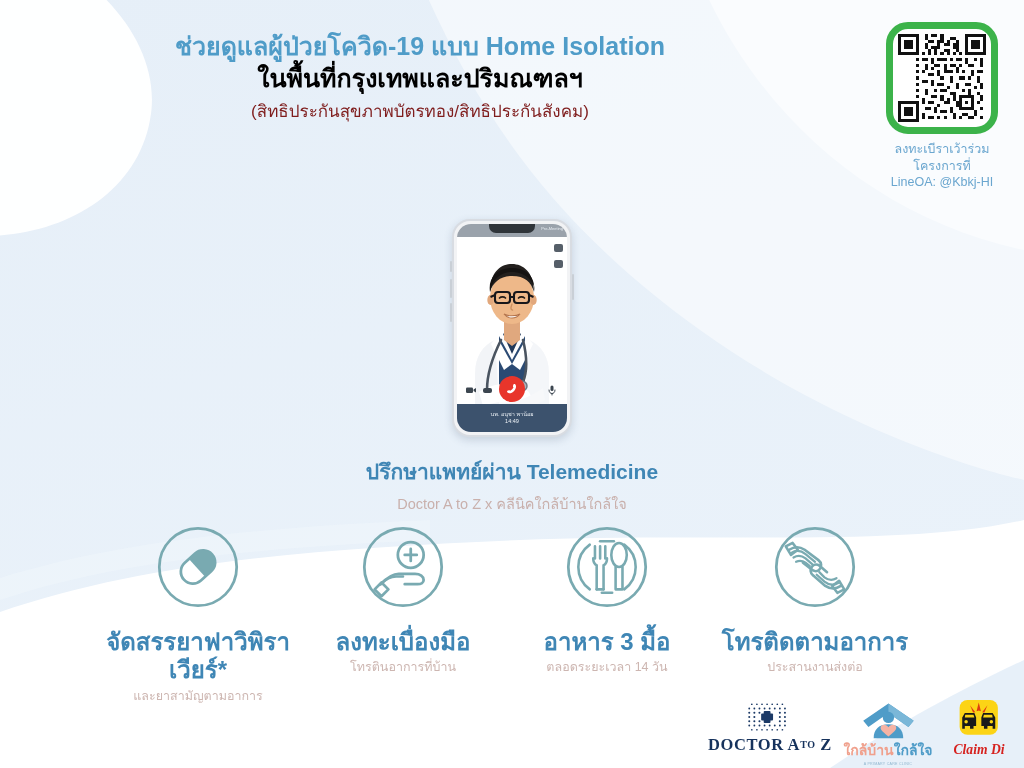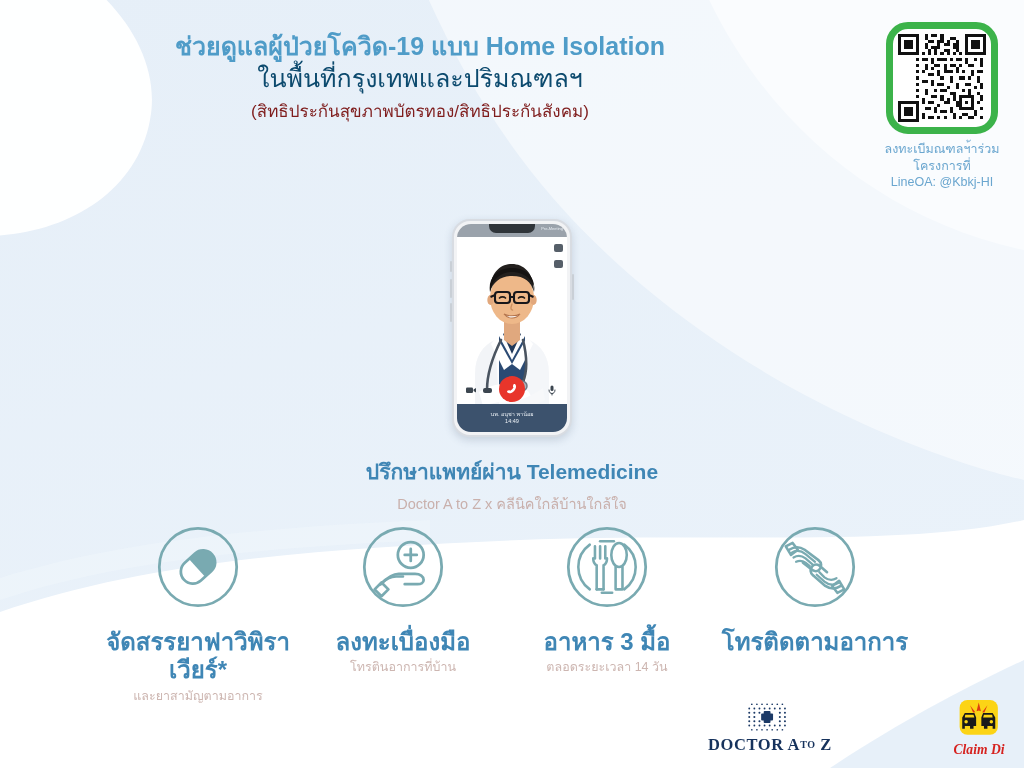--- a/index.html
+++ b/index.html
@@ -11,21 +11,21 @@
   }
   #poster{position:absolute;inset:0;width:1024px;height:768px;overflow:hidden;background:#e9f1f9;}
   .bg-layer{position:absolute;inset:0;width:1024px;height:768px;}
 
   
   .header{position:absolute;left:0;top:16px;width:840px;text-align:center;z-index:6;}
   .title{font-size:62px;font-weight:bold;letter-spacing:1px;line-height:1.08;margin:0;}
   .t-coral{color:#f0a08c;}
   .t-blue{color:#4f9cc8;}
   .sub1{font-size:25px;font-weight:bold;color:#4f9cc8;line-height:1.28;margin-top:14px;}
-  .sub2{font-size:25px;font-weight:normal;color:#0c4a6e;line-height:1.28;}
+  .sub2{font-size:25px;font-weight:bold;color:#000000;line-height:1.28;}
   .sub3{font-size:17px;color:#7f1d1d;margin-top:3px;}
 
   
   .qr-block{position:absolute;left:876px;top:22px;width:132px;text-align:center;z-index:7;}
   .qr-frame{width:112px;height:112px;margin:0 auto;border:7px solid #3cb34a;border-radius:22px;
             background:#fff;display:flex;align-items:center;justify-content:center;box-sizing:border-box;}
   .qr-canvas{width:88px;height:88px;display:block;}
   .qr-cap{margin-top:7px;font-size:12.5px;color:#6aa6cf;line-height:1.32;}
 
   
@@ -250,21 +250,21 @@
           <rect x="13" y="27" width="1" height="1"></rect>
             <rect x="15" y="27" width="1" height="1"></rect>
           <rect x="18" y="26" width="1" height="2"></rect>
             <rect x="20" y="27" width="1" height="1"></rect>
           <rect x="23" y="27" width="2" height="1"></rect>
             <rect x="27" y="27" width="1" height="1"></rect>
         </g>
       </svg>
     </div>
     <div class="qr-cap">
-      <div>ลงทะเบีมณฑลฯ้าร่วม</div>
+      <div>ลงทะเบีราเว้าร่วม</div>
       <div>โครงการที่</div>
       <div>LineOA: @Kbkj-HI</div>
     </div>
   </div>
 
   <div class="phone-wrap">
     <div class="phone-body"></div>
     <span class="phone-btn pb1"></span>
     <span class="phone-btn pb2"></span>
     <span class="phone-btn pb3"></span>
@@ -409,20 +409,21 @@
         <path d="M 28 44 C 32 42 36 43 39 45 L 44 49" fill="none" stroke="#79aab1" stroke-width="2.6" stroke-linecap="round"></path>
         <path d="M 16 26 L 24 22 L 30 30 L 22 36 Z" fill="none" stroke="#79aab1" stroke-width="3" stroke-linejoin="round"></path>
 
         <path d="M 80 72 C 74 76 68 76 62 72 L 48 60 C 44 57 44 52 47 49 C 50 46 54 47 57 50 L 64 56" fill="none" stroke="#79aab1" stroke-width="3" stroke-linecap="round" stroke-linejoin="round"></path>
         <path d="M 78 68 C 72 72 66 71 61 67 L 52 59" fill="none" stroke="#79aab1" stroke-width="2.6" stroke-linecap="round"></path>
         <path d="M 75 63 C 70 66 65 65 61 62 L 55 56" fill="none" stroke="#79aab1" stroke-width="2.6" stroke-linecap="round"></path>
         <path d="M 84 76 L 76 80 L 70 72 L 78 66 Z" fill="none" stroke="#79aab1" stroke-width="3" stroke-linejoin="round"></path>
       </svg>
       <div class="f-title">โทรติดตามอาการ</div>
       <div class="f-sub">
+        <div>ประสานงานส่งต่อ</div>
       </div>
     </div>
   </div>
 
   <div class="logos">
 
     <div class="logo logo-daz">
       <svg class="daz-mark" viewBox="0 0 60 40">
         <g fill="#1c3a66">
           <circle cx="8" cy="5" r="1"></circle>
@@ -471,20 +472,33 @@
           <circle cx="44" cy="35" r="1"></circle>
           <rect x="22" y="13" width="8" height="14" rx="1"></rect>
           <rect x="19" y="16" width="14" height="8" rx="1"></rect>
         </g>
       </svg>
       <div class="daz-text">
         <span>DOCTOR A</span><span class="sm">TO</span> <span>Z</span>
       </div>
     </div>
 
+    <div class="logo logo-klb">
+      <svg class="klb-mark" viewBox="0 0 70 46">
+        <path d="M 35 4 L 64 24 L 58 31 L 35 15 L 12 31 L 6 24 Z" fill="#4f9cc8"></path>
+        <path d="M 35 4 L 64 24 L 58 31 L 35 15 Z" fill="#7ab7d8"></path>
+        <circle cx="35" cy="20" r="6.5" fill="#4f9cc8"></circle>
+        <path d="M 35 28 C 24 28 18 34 18 44 L 52 44 C 52 34 46 28 35 28 Z" fill="#4f9cc8"></path>
+        <path d="M 35 42 C 30 38 26 35 26 32 C 26 29.6 28 28.4 30 28.4 C 32 28.4 34 29.8 35 31.4 C 36 29.8 38 28.4 40 28.4 C 42 28.4 44 29.6 44 32 C 44 35 40 38 35 42 Z" fill="#f5b3a4"></path>
+      </svg>
+      <div class="klb-text">
+        <span class="c1">ใกล้บ้าน</span><span class="c2">ใกล้ใจ</span>
+      </div>
+      <div class="klb-tag">A PRIMARY CARE CLINIC</div>
+    </div>
 
     <div class="logo logo-cd">
       <svg class="cd-mark" viewBox="0 0 50 46">
         <rect x="3" y="0" width="44" height="40" rx="9" fill="#fcd416"></rect>
         <g fill="#e03a12">
           <path d="M 25 3 L 27.5 13 L 25 12 L 22.5 13 Z"></path>
           <path d="M 15 6 L 21 14 L 18.5 14.5 Z"></path>
           <path d="M 35 6 L 29 14 L 31.5 14.5 Z"></path>
         </g>
         <g fill="#1a1a1a">

